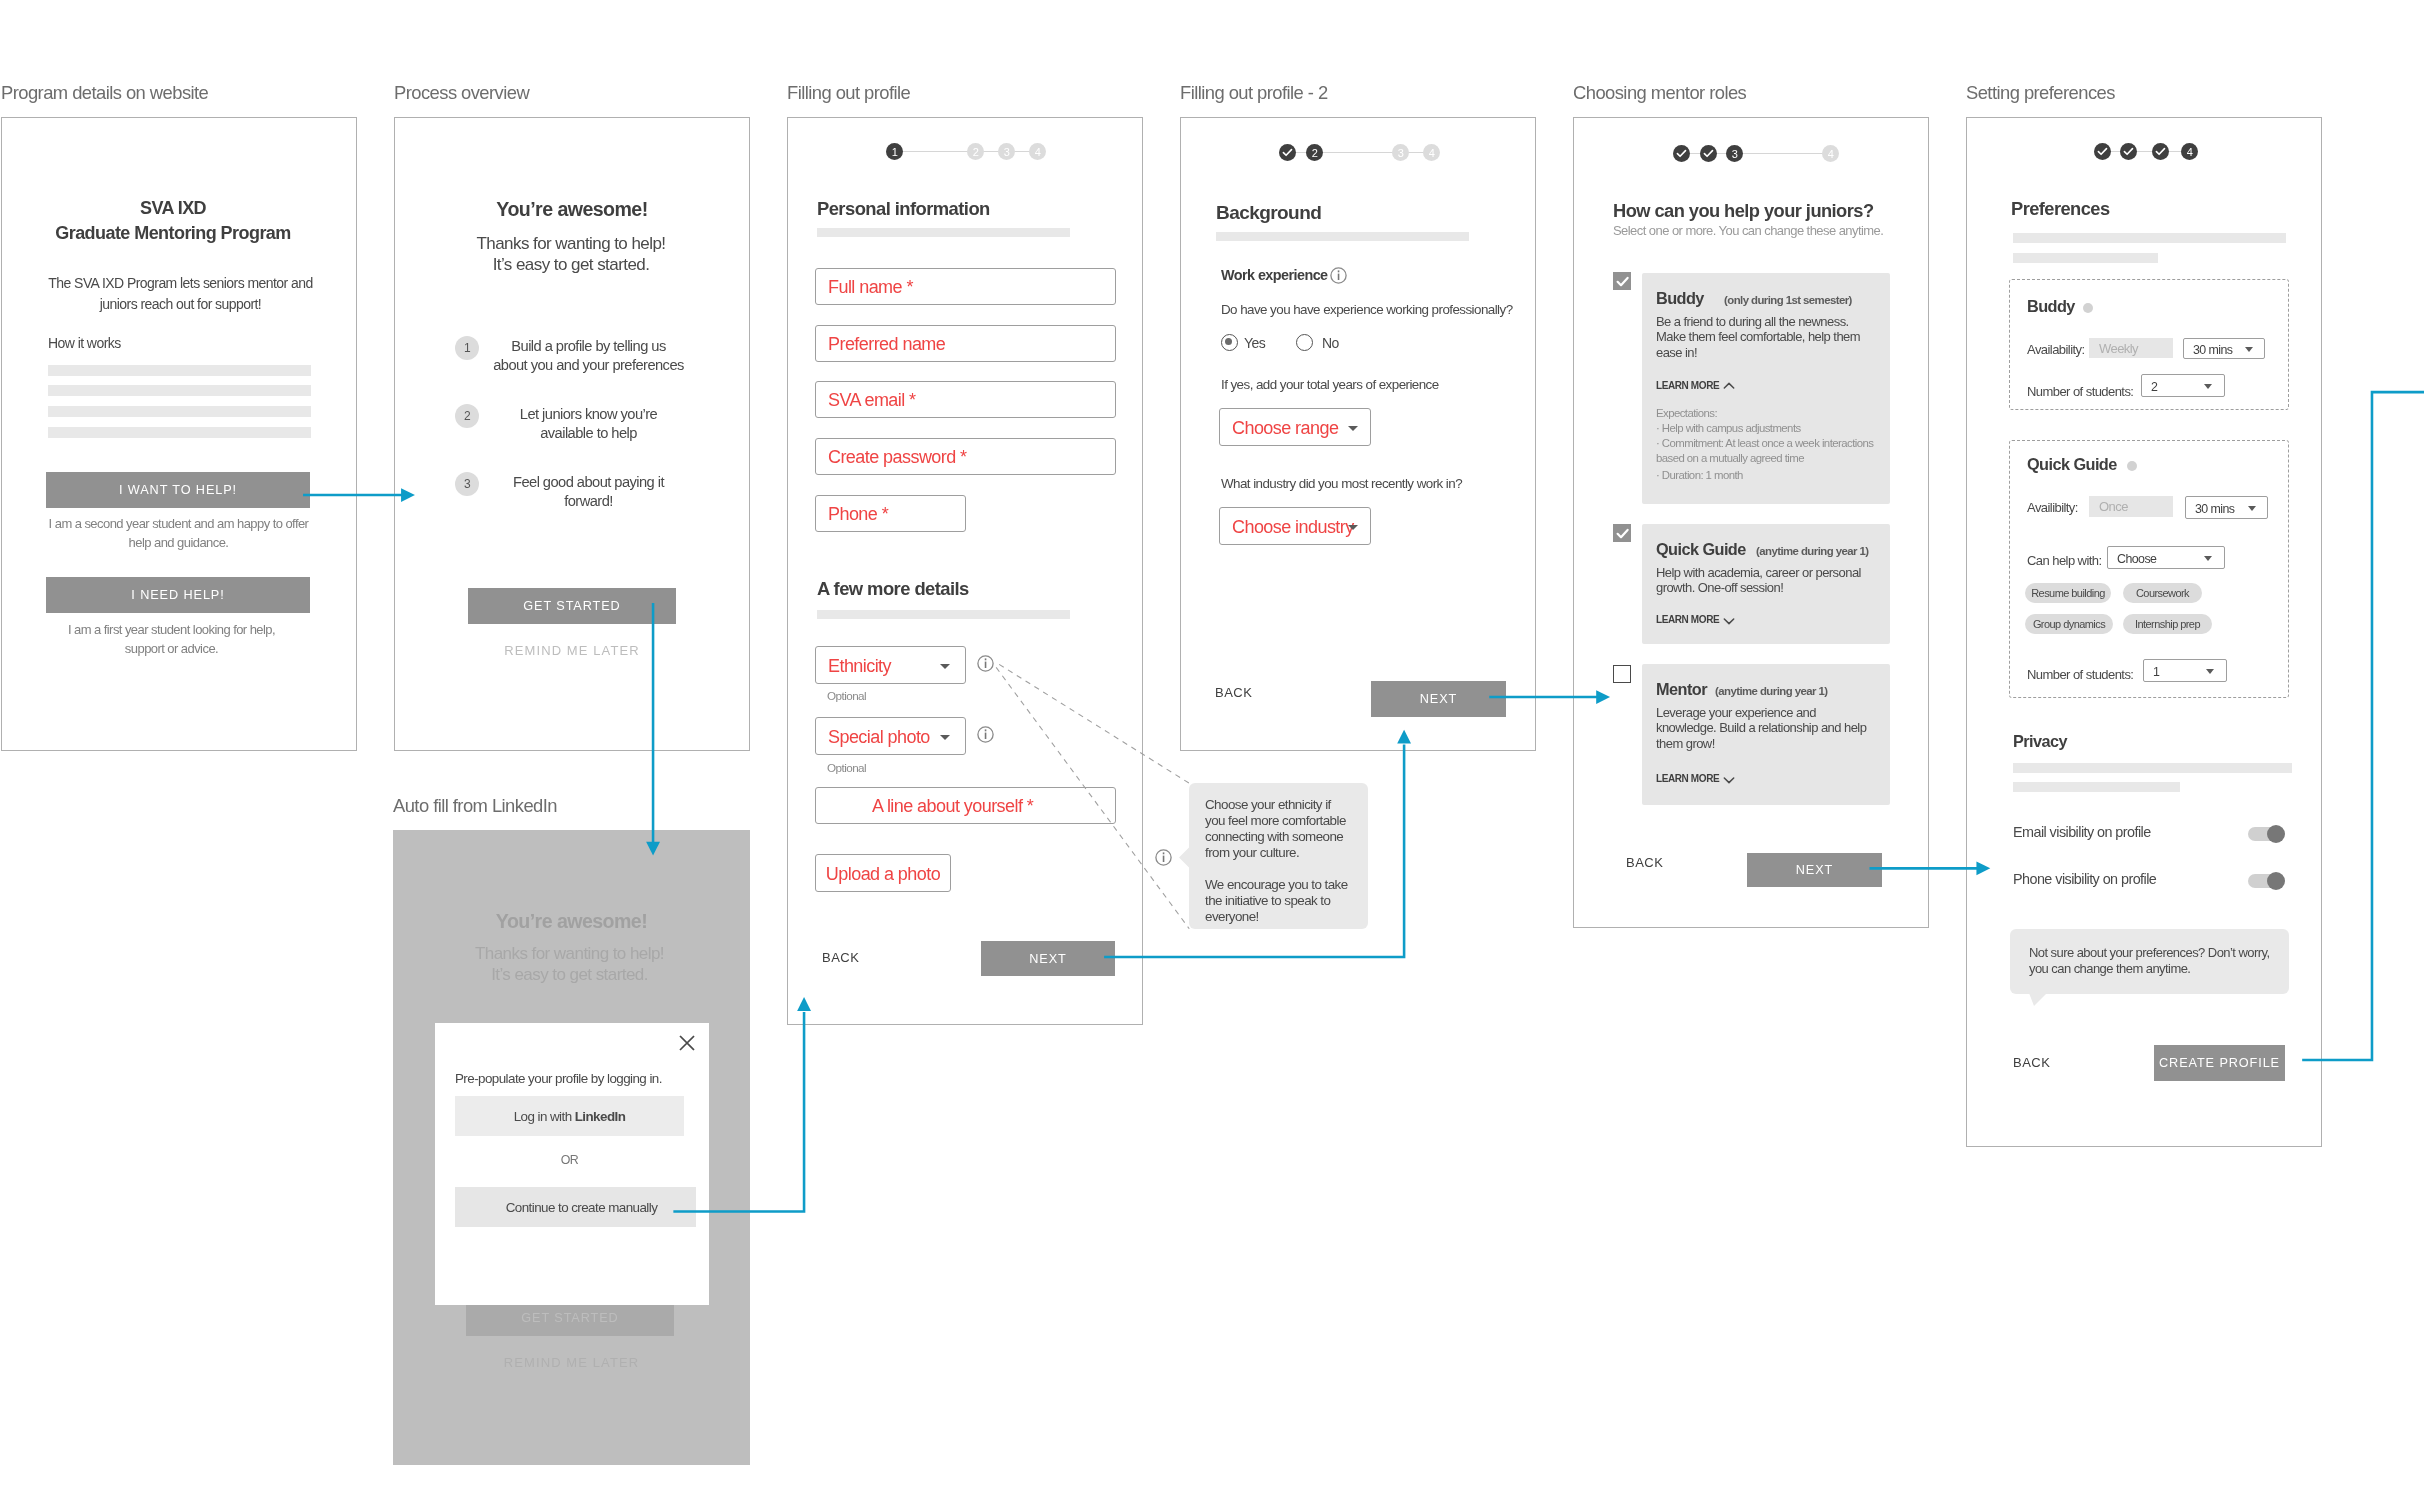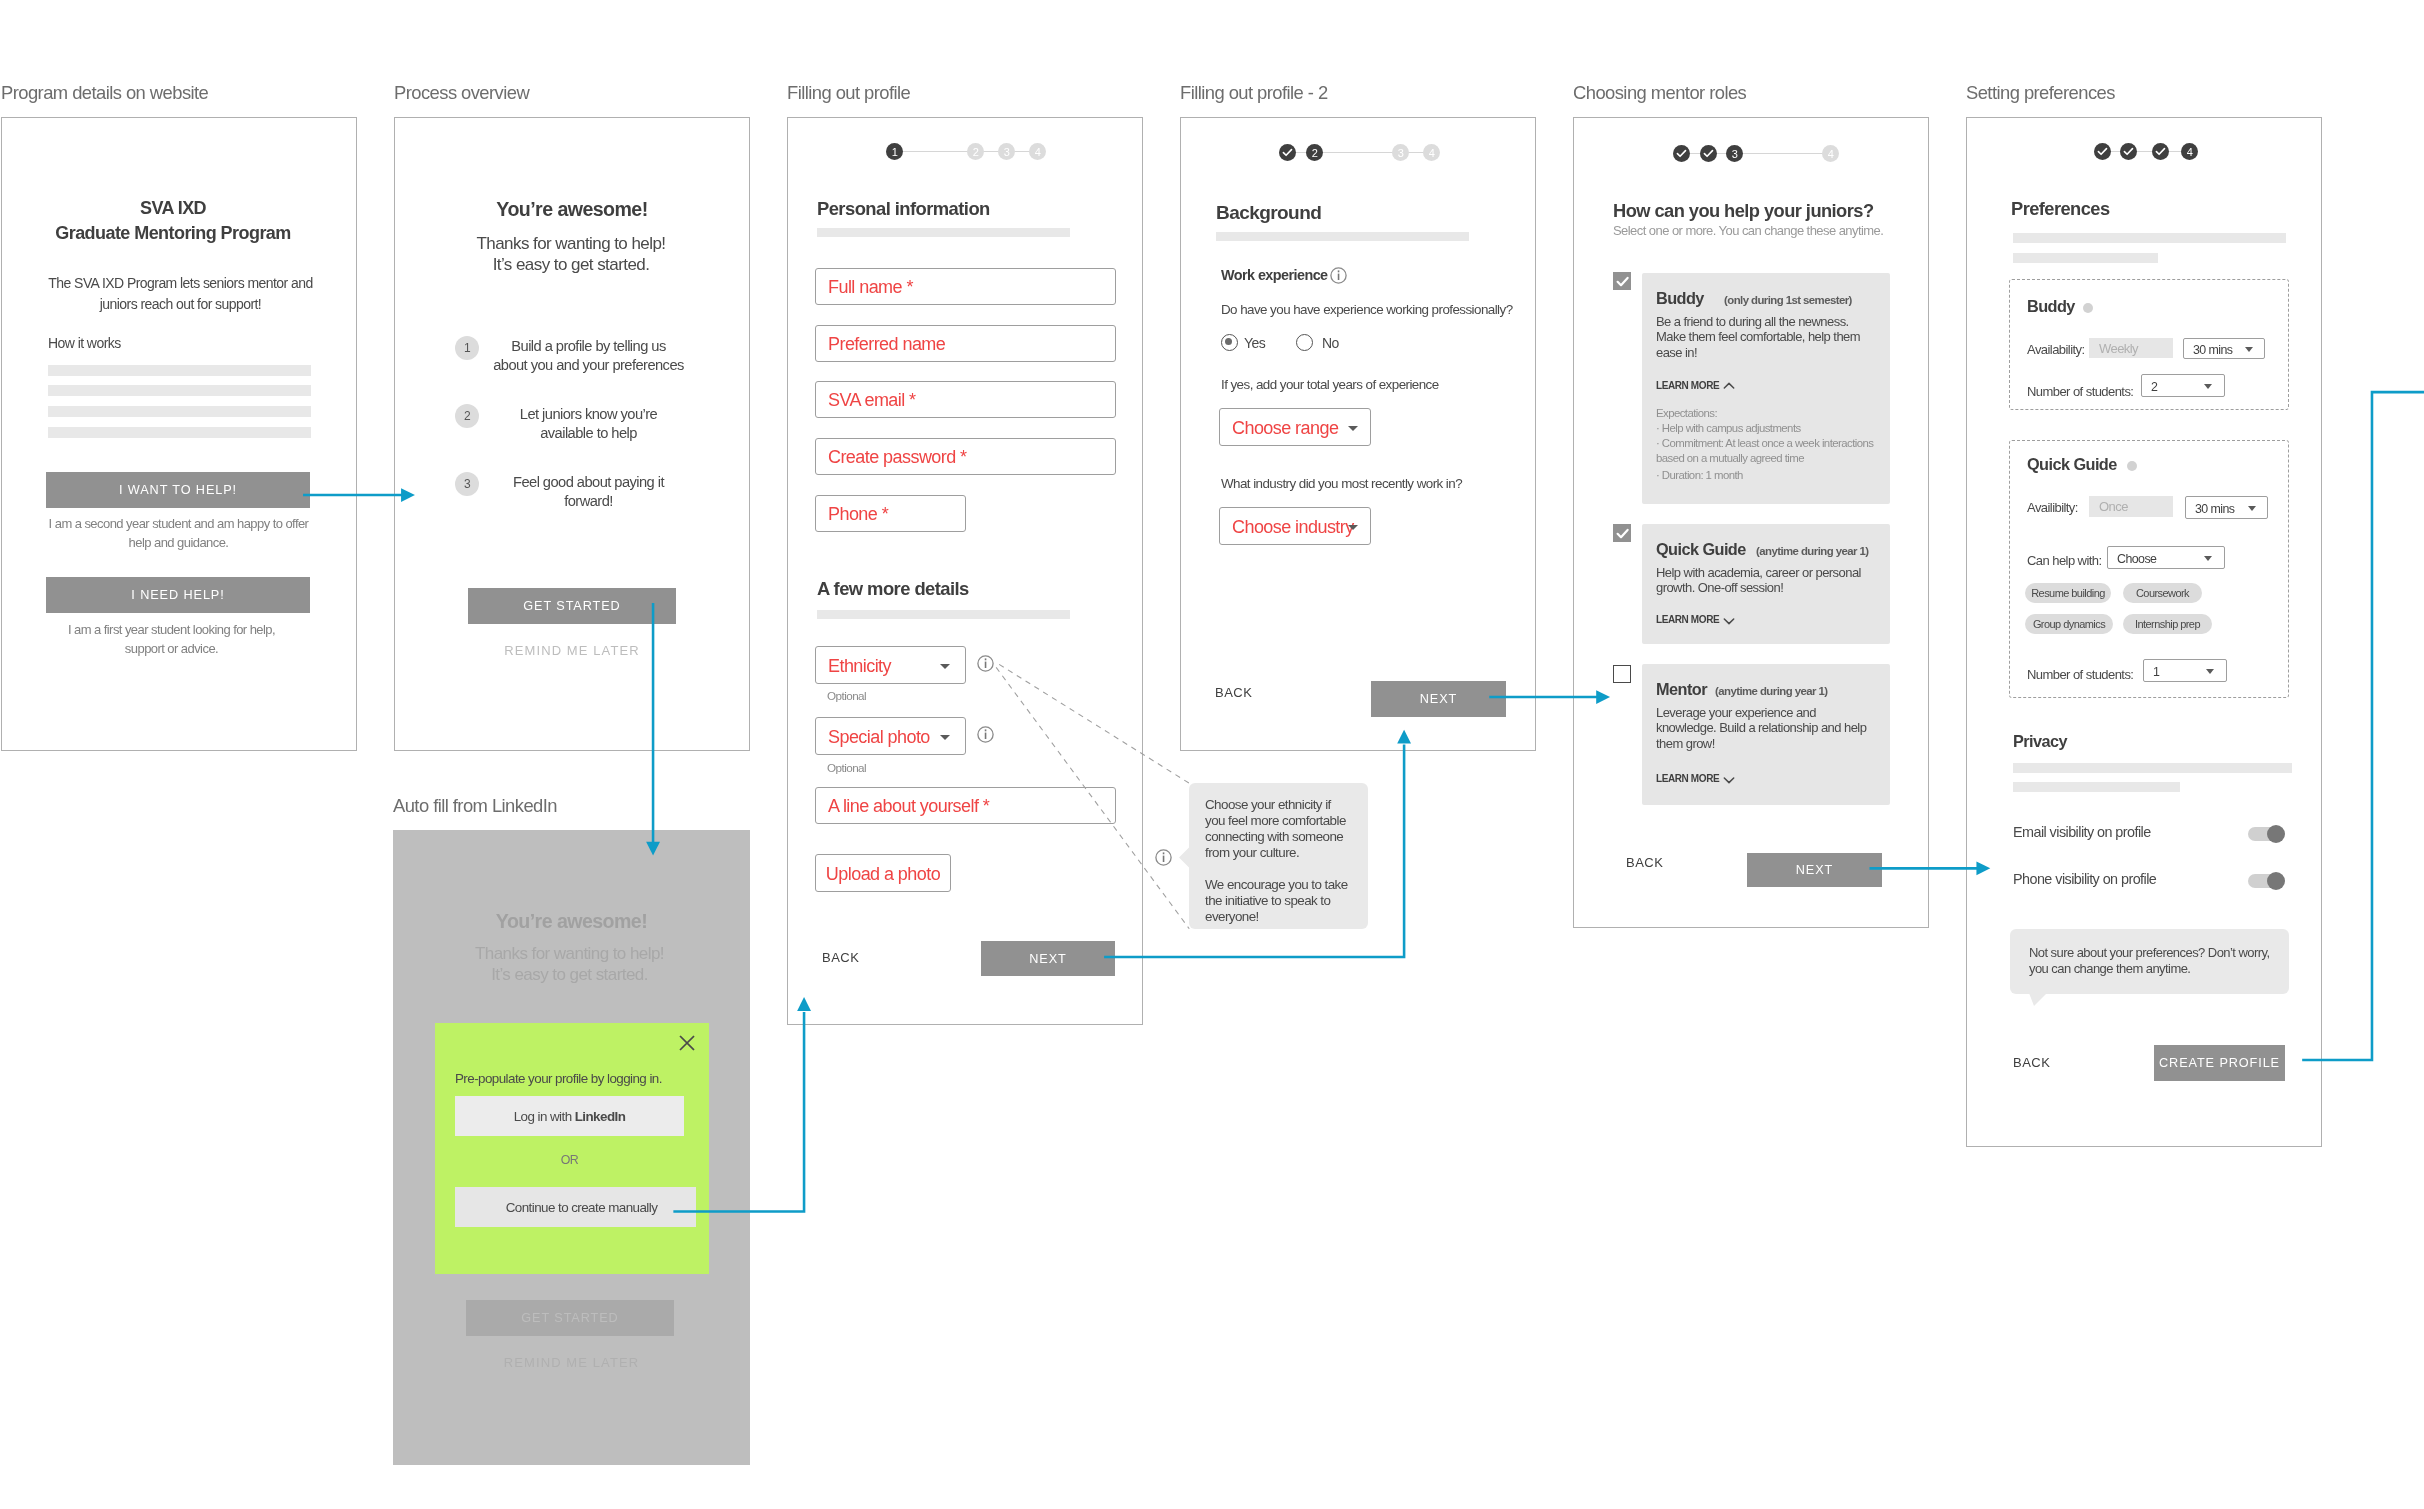--- a/index.html
+++ b/index.html
@@ -149,21 +149,21 @@
   </div>
   <div class="infoi" style="left:189px;top:608px;width:17px;height:17px;">
         <svg width="17" height="17" viewBox="0 0 17 17">
           <circle cx="8.5" cy="8.5" r="7.6" fill="none" stroke="#8a8a8a" stroke-width="1.3"></circle>
           <rect x="7.75" y="3.4" width="1.6" height="1.9" fill="#777"></rect>
           <rect x="7.75" y="6.6" width="1.6" height="6.4" fill="#777"></rect>
         </svg>
       </div>
   <div class="abs" style="left:39px;top:643px;font-size:11.7px;color:#8b8b8b;">Optional</div>
 
-  <div class="field" style="left:27px;top:669px;width:301px;height:37px;">
+  <div class="field" style="left:27px;top:669px;width:301px;height:37px;padding-left:44px;">
         <span>A line about yourself *</span>
       </div>
   <div class="field" style="left:27px;top:736px;width:136px;height:38px;justify-content:center;">
         <span style="padding-left:0">Upload a photo</span>
       </div>
 
   <div class="darkbtn" style="left:34px;top:832px;">BACK</div>
   <div class="btn-solid" style="left:193px;top:823px;width:134px;height:35px;">NEXT</div>
 </div>
 
@@ -382,21 +382,21 @@
   <div class="btn-solid" style="left:187px;top:927px;width:131px;height:36px;">CREATE PROFILE</div>
 </div>
 
 <div class="abs" style="left:393px;top:830px;width:357px;height:635px;background:#bebebe;">
   <div class="abs" style="left:0;top:80px;width:357px;text-align:center;font-size:19.6px;font-weight:bold;color:#a1a1a1;">You’re awesome!</div>
   <div class="abs" style="left:-2px;top:114px;width:357px;text-align:center;font-size:17px;color:#a8a8a8;">Thanks for wanting to help!</div>
   <div class="abs" style="left:-2px;top:135px;width:357px;text-align:center;font-size:17px;color:#a8a8a8;">It’s easy to get started.</div>
   <div class="abs" style="left:73px;top:470px;width:208px;height:36px;background:#aaaaaa;color:#bdbdbd;display:flex;align-items:center;justify-content:center;font-size:12.7px;letter-spacing:0.9px;">GET STARTED</div>
   <div class="abs" style="left:0;top:525px;width:357px;text-align:center;font-size:13px;letter-spacing:1.1px;color:#b0b0b0;">REMIND ME LATER</div>
 
-  <div class="abs" style="left:42px;top:193px;width:274px;height:251px;background:#bef264;">
+  <div class="abs" style="left:42px;top:193px;width:274px;height:282px;background:#ffffff;">
     <svg class="abs" style="left:243px;top:11px;" width="18" height="18" viewBox="0 0 18 18">
       <path d="M2.6 2.6 L15.4 15.4 M15.4 2.6 L2.6 15.4" stroke="#4a4a4a" stroke-width="1.7" fill="none" stroke-linecap="square"></path>
     </svg>
     <div class="abs" style="left:20px;top:48px;font-size:13.4px;color:#4a4a4a;">Pre-populate your profile by logging in.</div>
     <div class="abs" style="left:20px;top:73px;width:229px;height:40px;background:#ececec;display:flex;align-items:center;justify-content:center;font-size:13.4px;color:#4a4a4a;">
           <span>Log in with&nbsp;</span>
           <b>LinkedIn</b>
         </div>
     <div class="abs" style="left:20px;top:130px;width:229px;text-align:center;font-size:12.4px;color:#777;">OR</div>
     <div class="abs" style="left:20px;top:164px;width:229px;height:40px;background:#e6e6e6;display:flex;align-items:center;justify-content:center;font-size:13.4px;color:#4a4a4a;padding-left:12px;">Continue to create manually</div>

